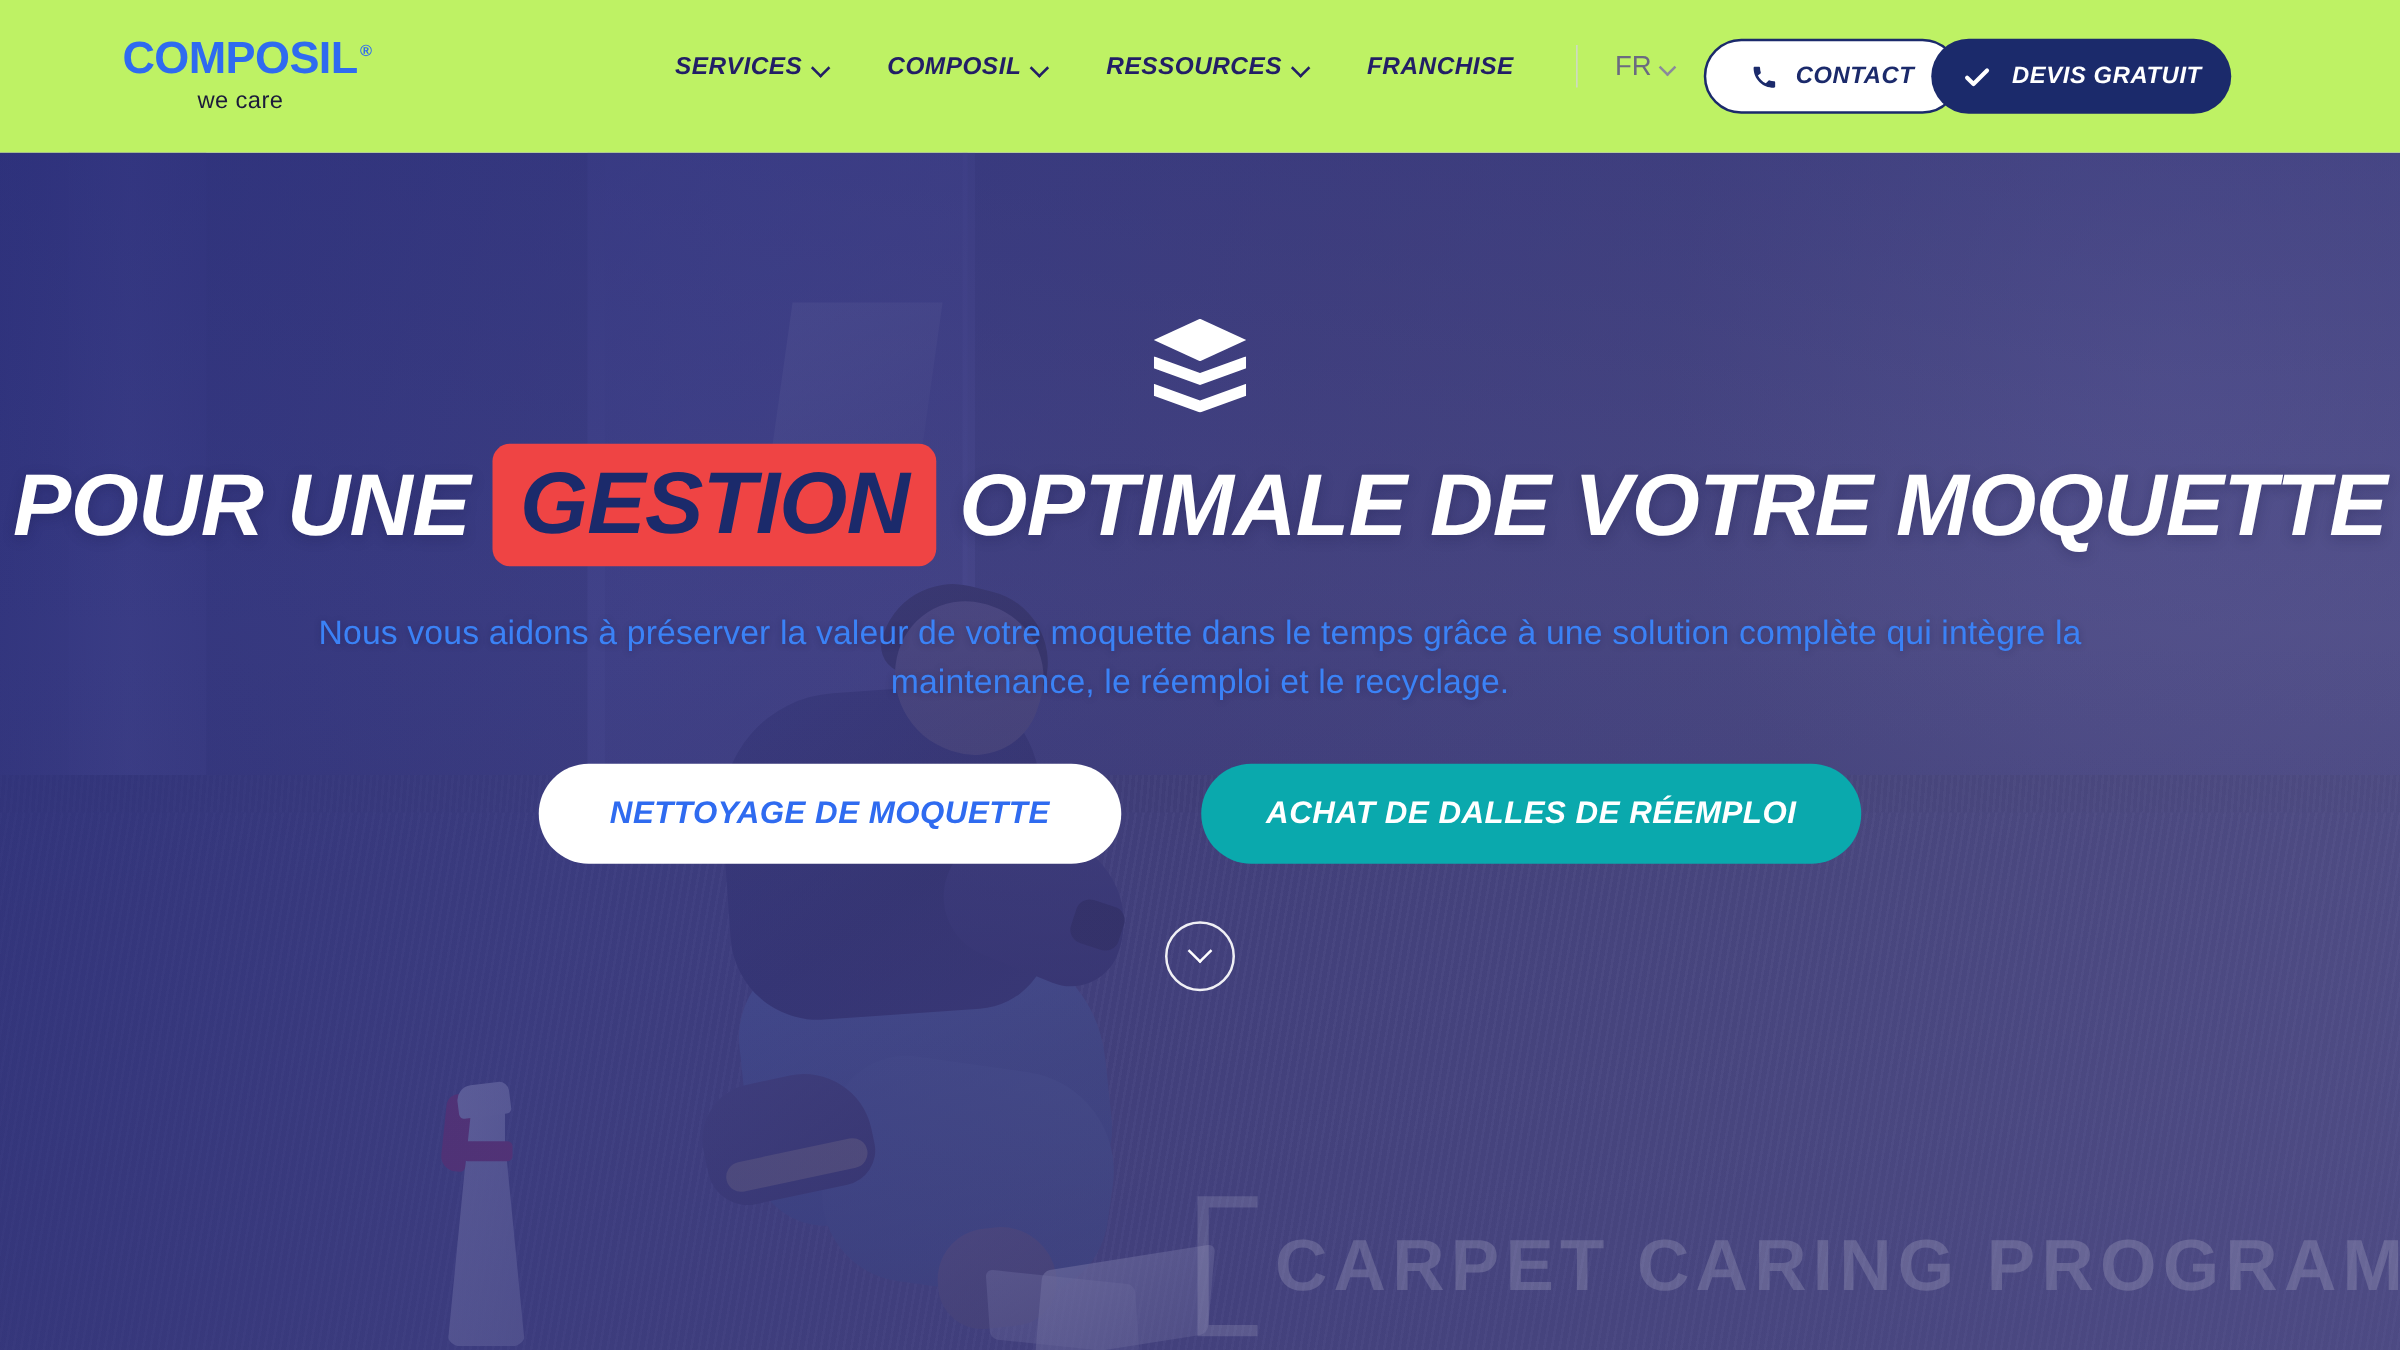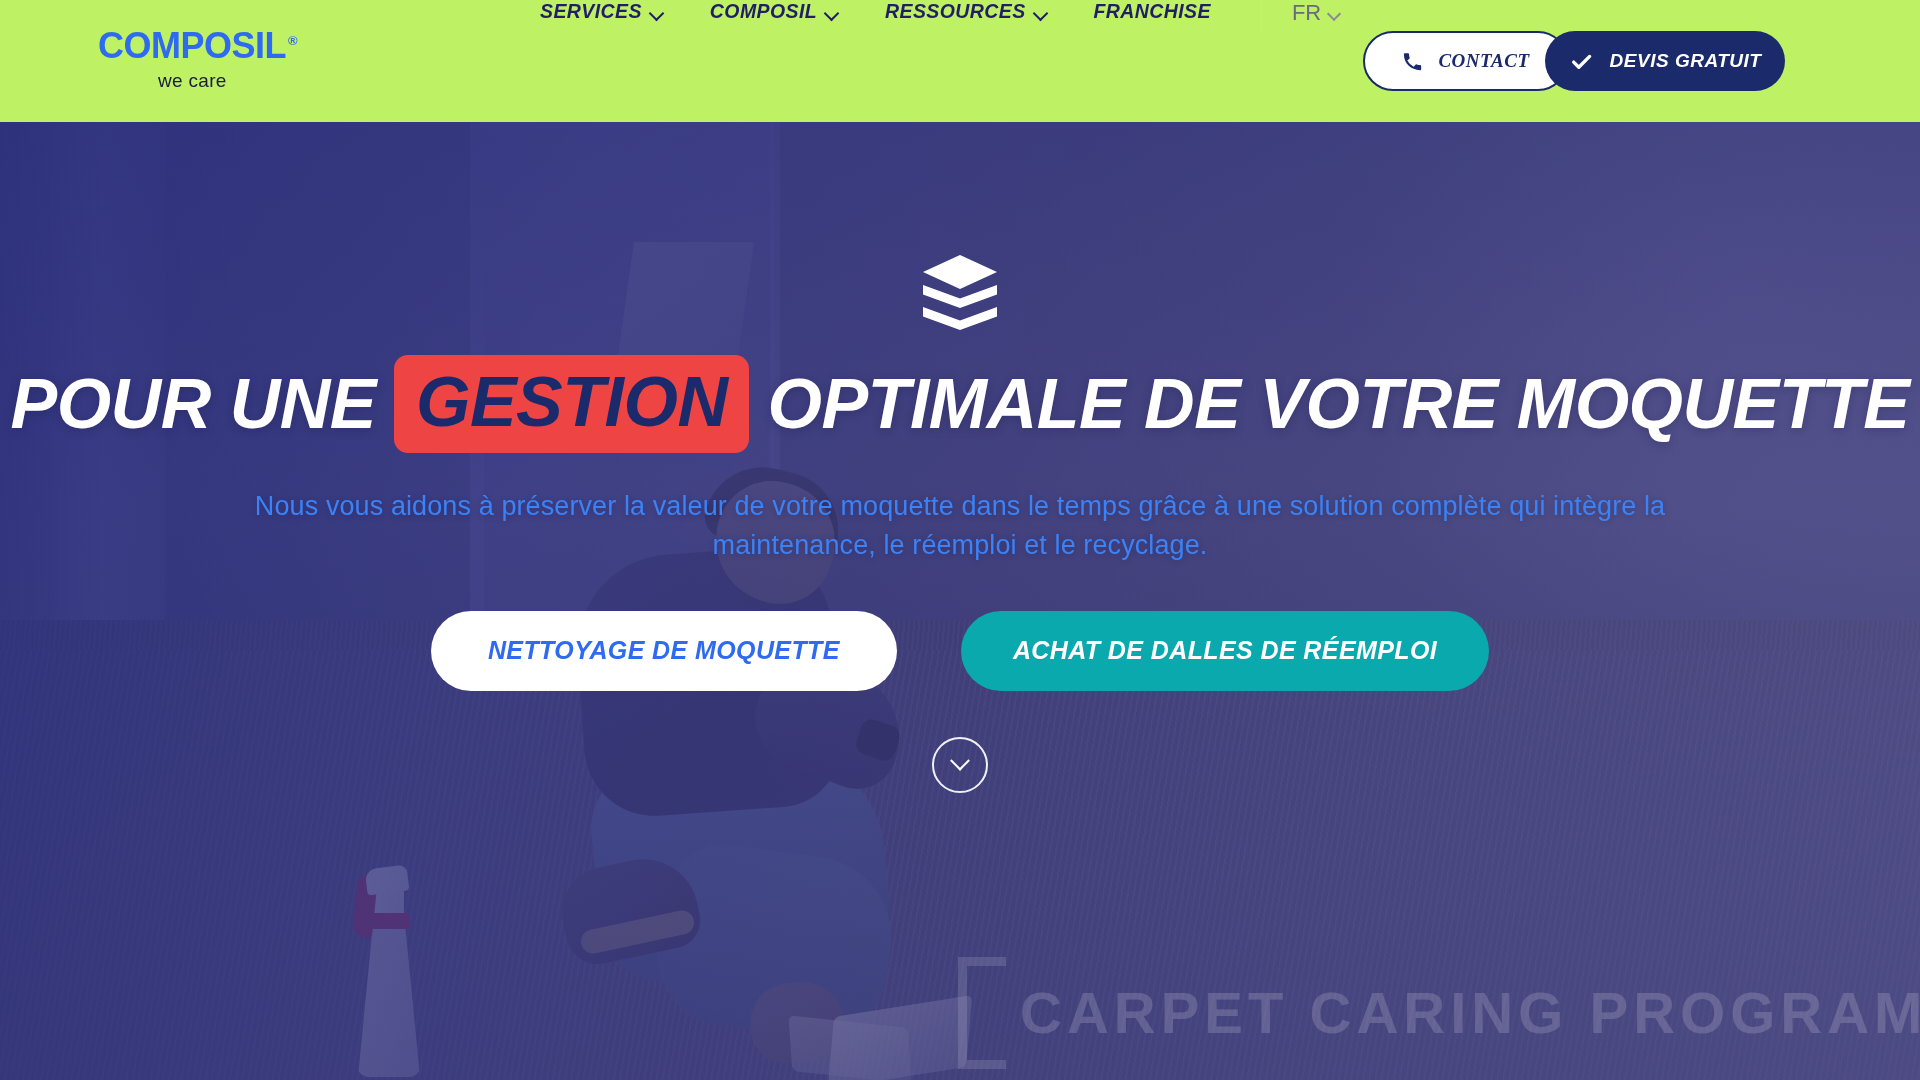--- a/index.html
+++ b/index.html
@@ -29,21 +29,21 @@
     font-size:13px; vertical-align:super; font-weight:bold;
     color:#2f6bf0; margin-left:2px;
   }
   .logo-sub{
     font-size:19px; color:#1b1b3a; font-weight:400;
     margin-top:7px; margin-left:60px; letter-spacing:.3px;
   }
 
   .nav{
     position:absolute; left:540px; top:0; height:106px;
-    display:flex; align-items:flex-start; gap:0px;
+    display:flex; align-items:center; gap:0px;
   }
   .nav-item{
     display:flex; align-items:center; gap:9px;
     color:#221e66; font-weight:bold; font-style:italic;
     font-size:19.5px; letter-spacing:.4px; cursor:pointer;
     margin-right:46px; white-space:nowrap;
   }
   .nav-item:last-child{ margin-right:0; }
   .chev{
     display:inline-block; width:13px; height:8px; position:relative;
@@ -68,21 +68,20 @@
     width:8px; height:8px; border-right:2px solid #8a8a9c;
     border-bottom:2px solid #8a8a9c; transform:rotate(45deg);
   }
 
   .btn-contact{
     position:absolute; left:1363px; top:31px;
     width:205px; height:60px; border-radius:32px;
     border:2.2px solid #1b2a6b; background:#ffffff;
     display:flex; align-items:center; justify-content:center; gap:14px;
     cursor:pointer;
-    font-family:Liberation Serif, serif;
   }
   .btn-contact .label{
     color:#1b2a6b; font-weight:bold; font-style:italic;
     font-size:19px; letter-spacing:.5px;
   }
   .btn-devis{
     position:absolute; left:1545px; top:31px;
     width:240px; height:60px; border-radius:32px;
     background:#1b2a6b;
     display:flex; align-items:center; justify-content:center; gap:16px;

